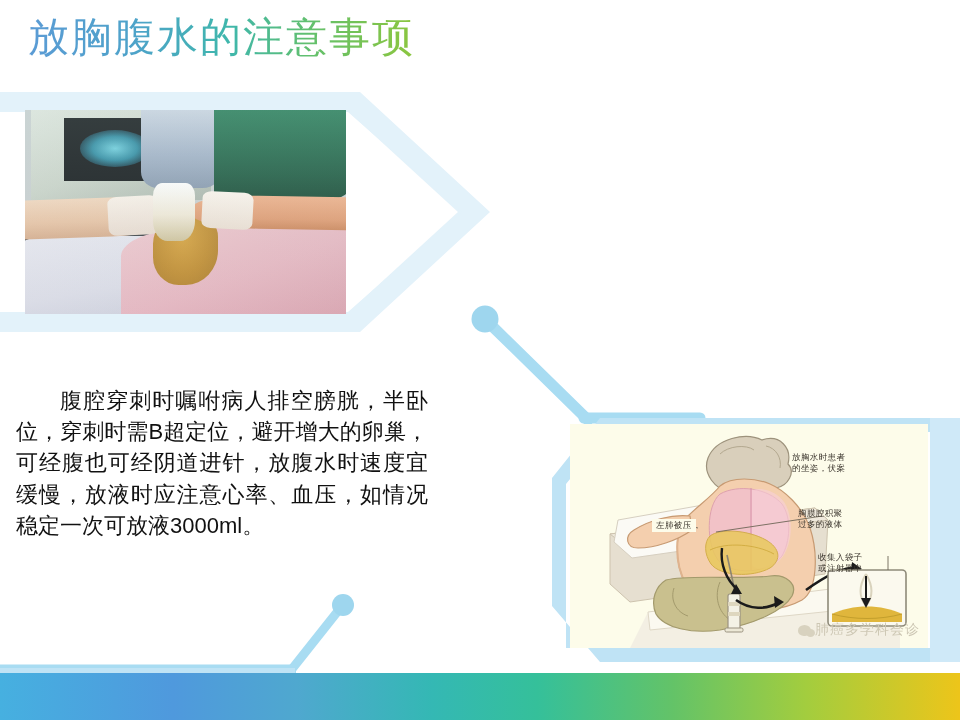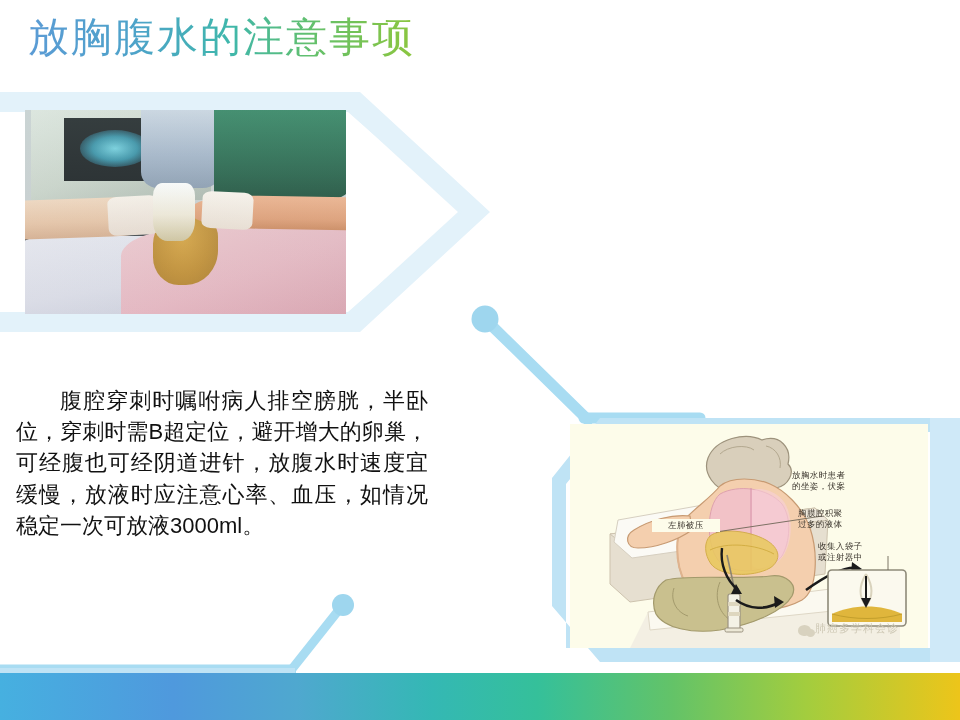--- a/index.html
+++ b/index.html
@@ -172,33 +172,33 @@
   #illus-svg { position: absolute; left:0; top:0; }
   .illus-label {
     position: absolute;
     font-family: "DejaVu Sans", "Liberation Sans", sans-serif;
     font-size: 8.5px;
     line-height: 1.35;
     color: #3a342c;
     white-space: pre-line;
     letter-spacing: .4px;
   }
-  #illus-label-posture { left: 222px; top: 46px; }
+  #illus-label-posture { left: 222px; top: 28px; }
   #illus-label-fluid   { left: 228px; top: 84px; }
-  #illus-label-collect { left: 248px; top: 117px; text-align: center; }
-  #illus-label-lung    { left: 82px;  top: 95px; background:#fdfcea; padding:1px 16px; }
+  #illus-label-collect { left: 248px; top: 128px; text-align: center; }
+  #illus-label-lung    { left: 82px;  top: 95px; background:#fdfcea; padding:1px 4px; }
   #illus-watermark {
     position: absolute;
     left: 228px; top: 197px;
     font-family: "DejaVu Sans", "Liberation Sans", sans-serif;
-    font-size: 11px;
+    font-size: 14px;
     color: #cdc7b4;
     letter-spacing: 1px;
     display: flex;
-    align-items: flex-end;
+    align-items: center;
     gap: 4px;
   }
   .wechat-glyph {
     display:inline-block;
     width: 13px; height: 11px;
     border-radius: 50% 50% 45% 45%;
     background: #d8d2bf;
     position: relative;
   }
   .wechat-glyph::after {

